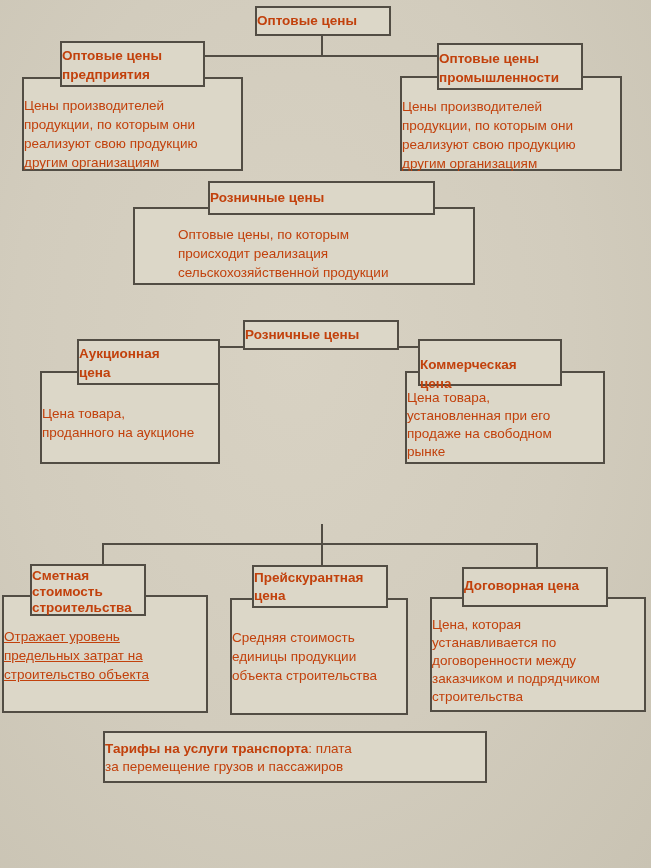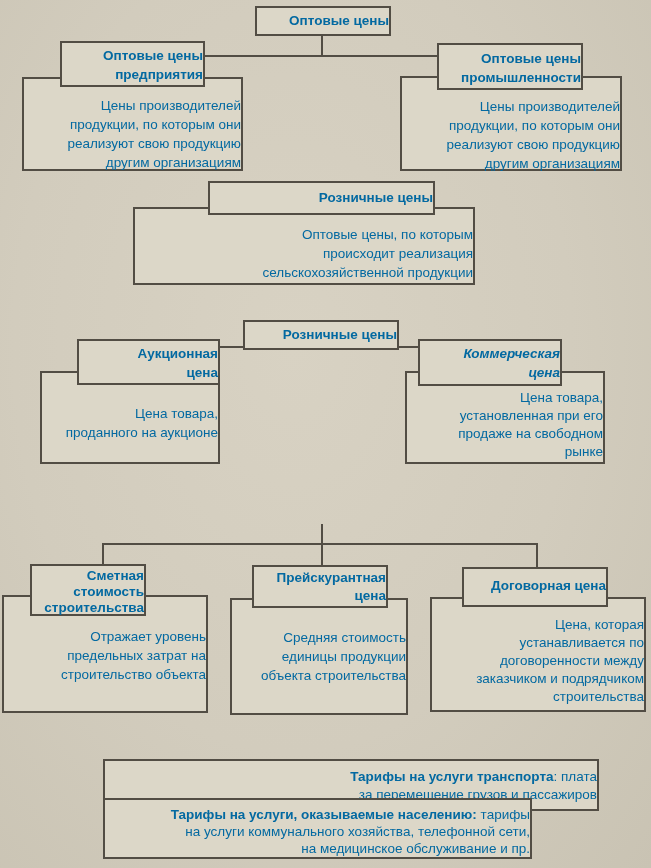--- a/index.html
+++ b/index.html
@@ -12,22 +12,22 @@
   .stage {
     position: relative;
     width: 651px; height: 868px;
     background: radial-gradient(ellipse at 45% 40%, #d8d2c3 0%, #d2ccbd 55%, #c9c3b3 100%);
   }
   .box {
     position: absolute;
     box-sizing: border-box;
     background: #dcd7c8;
     border: 2px solid #524d44;
-    text-align: right;
-    color: #0369a1;
+    text-align: left;
+    color: #c2410c;
     white-space: pre-line;
     line-height: 19px;
   }
   .hdr { font-weight: bold; z-index: 2; }
   .desc { z-index: 1; }
   .line { position: absolute; background: #524d44; z-index: 0; }
   .b { font-weight: bold; }
 
   
   .s1-root   { left:255px; top:6px;   width:136px; height:30px; line-height:26px; }
@@ -40,40 +40,40 @@
 
   
   .s2-hdr    { left:208px; top:181px; width:227px; height:34px; line-height:30px; }
   .s2-desc   { left:133px; top:207px; width:342px; height:78px; padding-top:16px;padding-left:43px; }
 
   
   .s3-root   { left:243px; top:320px; width:156px; height:30px; line-height:26px; }
   .s3-conn-v { left:320px; top:332px; width:2px;   height:16px; }
   .s3-conn-h { left:219px; top:346px; width:200px; height:2px; }
   .s3-hdr-l  { left:77px;  top:339px; width:143px; height:46px; padding-top:3px; }
-  .s3-hdr-r  { left:418px; top:339px; width:144px; height:47px; padding-top:3px;font-style:italic; }
+  .s3-hdr-r  { left:418px; top:339px; width:144px; height:47px; padding-top:14px; }
   .s3-desc-l { left:40px;  top:371px; width:180px; height:93px; padding-top:31px; }
   .s3-desc-r { left:405px; top:371px; width:200px; height:93px; padding-top:16px; line-height:18px; }
 
   
   .s4-root   { left:208px; top:478px; width:228px; height:46px; padding-top:3px; }
   .s4-conn-v { left:321px; top:524px; width:2px;   height:20px; }
   .s4-conn-h { left:102px; top:543px; width:436px; height:2px; }
   .s4-stub1  { left:102px; top:545px; width:2px;   height:20px; }
   .s4-stub2  { left:321px; top:545px; width:2px;   height:20px; }
   .s4-stub3  { left:536px; top:545px; width:2px;   height:23px; }
   .s4-hdr1   { left:30px;  top:564px; width:116px; height:52px; padding-top:2px; line-height:16px; }
-  .s4-desc1  { left:2px;   top:595px; width:206px; height:118px; padding-top:30px; }
+  .s4-desc1  { left:2px;   top:595px; width:206px; height:118px; padding-top:30px;text-decoration:underline; }
   .s4-hdr2   { left:252px; top:565px; width:136px; height:43px; padding-top:2px; line-height:18px; }
   .s4-desc2  { left:230px; top:598px; width:178px; height:117px; padding-top:28px; }
   .s4-hdr3   { left:462px; top:567px; width:146px; height:40px; line-height:34px; }
   .s4-desc3  { left:430px; top:597px; width:216px; height:115px; padding-top:17px; line-height:18px; }
 
   
-  .s5-box1   { left:103px; top:731px; width:496px; height:52px; padding-top:7px; line-height:18px;margin-top:28px; }
+  .s5-box1   { left:103px; top:731px; width:384px; height:52px; padding-top:7px; line-height:18px; }
   .s5-box2   { left:103px; top:798px; width:429px; height:61px; padding-top:6px; line-height:17px; }
 </style>
 </head>
 <body>
 
 <div class="stage">
 
   <div class="box hdr s1-root"><span>Оптовые цены</span></div>
   <div class="line s1-conn-v"></div>
   <div class="line s1-conn-h"></div>
@@ -135,17 +135,14 @@
 объекта строительства</span></div>
   <div class="box desc s4-desc3"><span>Цена, которая
 устанавливается по
 договоренности между
 заказчиком и подрядчиком
 строительства</span></div>
 
   <div class="box desc s5-box1"><span class="b">Тарифы на услуги транспорта</span><span>: плата
 за перемещение грузов и пассажиров</span></div>
 
-  <div class="box desc s5-box2"><span class="b">Тарифы на услуги, оказываемые населению:</span><span> тарифы
-на услуги коммунального хозяйства, телефонной сети,
-на медицинское обслуживание и пр.</span></div>
 
 </div>
 
 </body></html>

